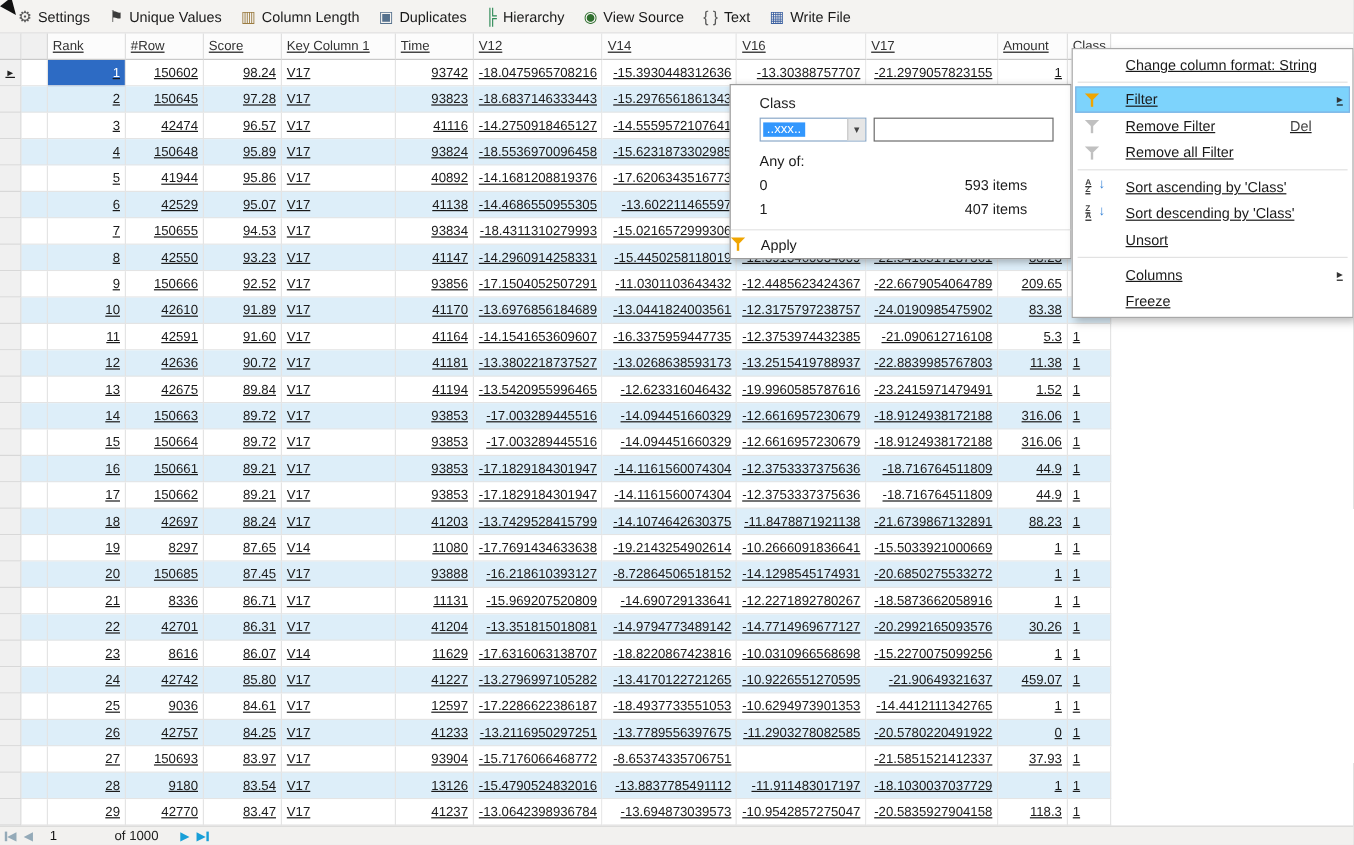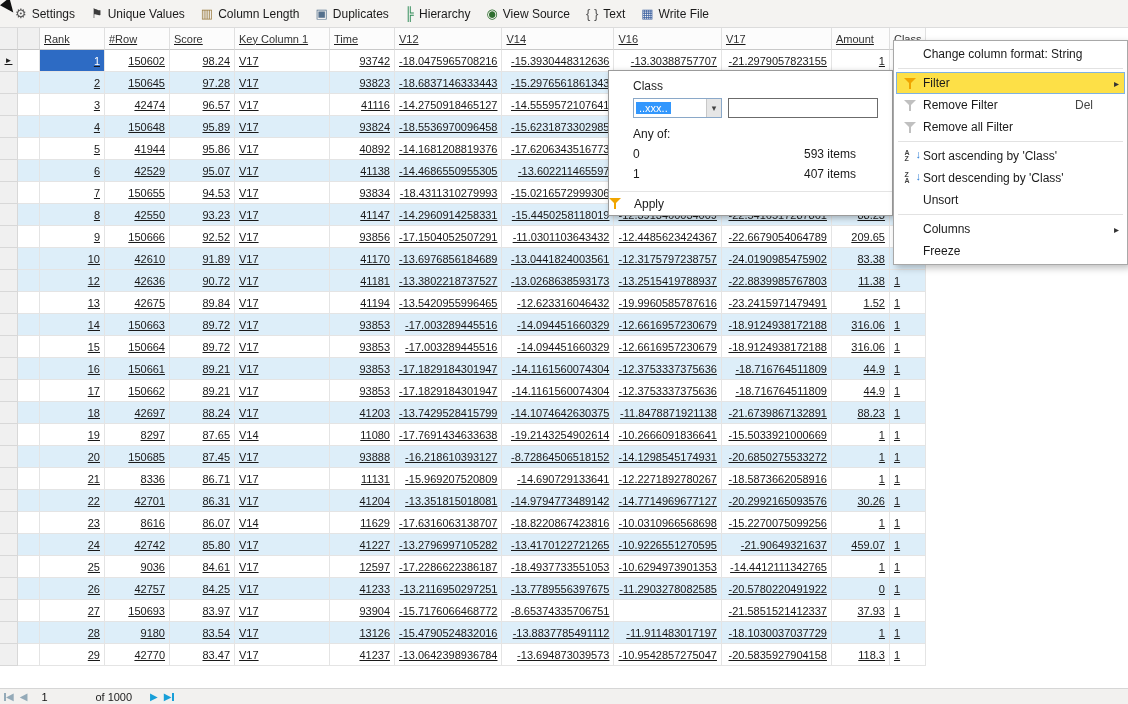--- a/index.html
+++ b/index.html
@@ -62,23 +62,23 @@
     border-left: 6px solid transparent; border-right: 6px solid transparent;
     border-top: 6px solid #f0a500; }
   .funnel::after { content: ''; position: absolute; left: 5px; top: 6px; width: 2px;
     height: 6px; background: #f0a500; }
   .funnel.gray::before { border-top-color: #c0c0c0; }
   .funnel.gray::after { background: #c0c0c0; }
   
   .ctx-menu { position: absolute; left: 893px; top: 40px; width: 235px; background: #fff;
     border: 1px solid #a8a8a8; box-shadow: 3px 3px 7px rgba(0,0,0,.25); z-index: 6;
     padding: 2px; font-size: 12px; }
-  .mi { display: flex; align-items: center; height: 22px; padding: 0 6px 0 2px; gap: 1px;
-    cursor: default; }
-  .mi.hl { background: #fde047; box-shadow: inset 0 0 0 1px #7fb2e2; }
+  .mi { display: flex; align-items: center; height: 22px; padding: 0 6px 0 2px; gap: 16px;
+    cursor: default; text-decoration: underline; }
+  .mi.hl { background: #7dd3fc; box-shadow: inset 0 0 0 1px #7fb2e2; }
   .mico { width: 24px; min-width: 24px; display: flex; align-items: center;
     justify-content: center; position: relative; height: 22px; }
   .mlbl { flex: 1; }
   .mshort { margin-right: 26px; color: #444; text-align: right; }
   .msub { font-size: 10px; color: #333; }
   .mi-sep { height: 1px; background: #e2e2e2; margin: 3px 2px; }
   .azicon { display: flex; flex-direction: column; font-size: 7px; line-height: 6px;
     font-weight: bold; color: #444; margin-right: 6px; }
   .azarrow { position: absolute; right: 1px; top: 4px; color: #2f7fd6; font-size: 11px;
     line-height: 11px; }
@@ -313,20 +313,35 @@
             <td class="num">91.89</td>
             <td class="txt">V17</td>
             <td class="num">41170</td>
             <td class="num">-13.6976856184689</td>
             <td class="num">-13.0441824003561</td>
             <td class="num">-12.3175797238757</td>
             <td class="num">-24.0190985475902</td>
             <td class="num">83.38</td>
             <td class="txt">1</td>
           </tr>
+          <tr>
+            <td class="rowhdr"></td>
+            <td class="spacer"></td>
+            <td class="num">11</td>
+            <td class="num">42591</td>
+            <td class="num">91.60</td>
+            <td class="txt">V17</td>
+            <td class="num">41164</td>
+            <td class="num">-14.1541653609607</td>
+            <td class="num">-16.3375959447735</td>
+            <td class="num">-12.3753974432385</td>
+            <td class="num">-21.090612716108</td>
+            <td class="num">5.3</td>
+            <td class="txt">1</td>
+          </tr>
           <tr class="alt">
             <td class="rowhdr"></td>
             <td class="spacer"></td>
             <td class="num">12</td>
             <td class="num">42636</td>
             <td class="num">90.72</td>
             <td class="txt">V17</td>
             <td class="num">41181</td>
             <td class="num">-13.3802218737527</td>
             <td class="num">-13.0268638593173</td>

